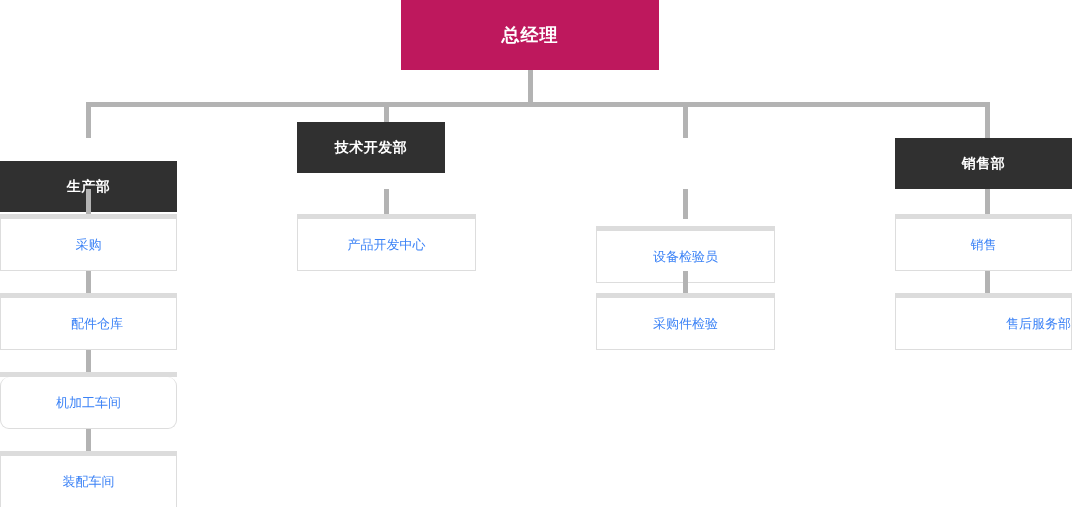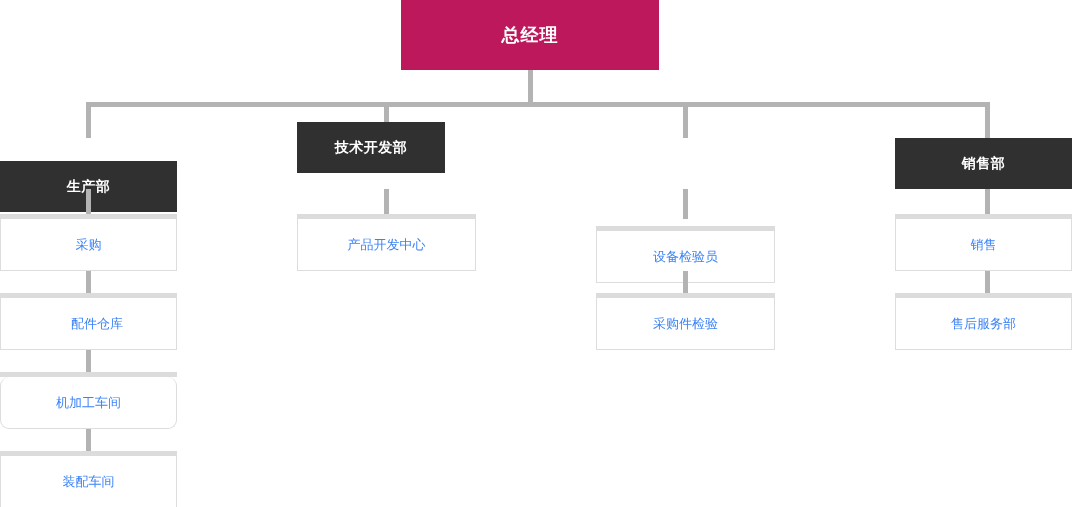--- a/index.html
+++ b/index.html
@@ -113,17 +113,17 @@
   </div>
 
   <div class="node node-dept" style="left:895px;top:138px;width:177px;height:51px;">
     <span class="lbl">销售部</span>
   </div>
   <div class="conn conn-v" style="left:985px;top:189px;width:5px;height:30px;"></div>
   <div class="node node-unit" style="left:895px;top:219px;width:177px;height:52px;">
     <span class="lbl">销售</span>
   </div>
   <div class="conn conn-v" style="left:985px;top:271px;width:5px;height:27px;"></div>
-  <div class="node node-unit" style="left:895px;top:298px;width:177px;height:52px;">
+  <div class="node node-unit" style="left:895px;top:298px;width:177px;height:52px;justify-content:flex-end;">
     <span class="lbl">售后服务部</span>
   </div>
 
 </div>
 
 </body></html>

